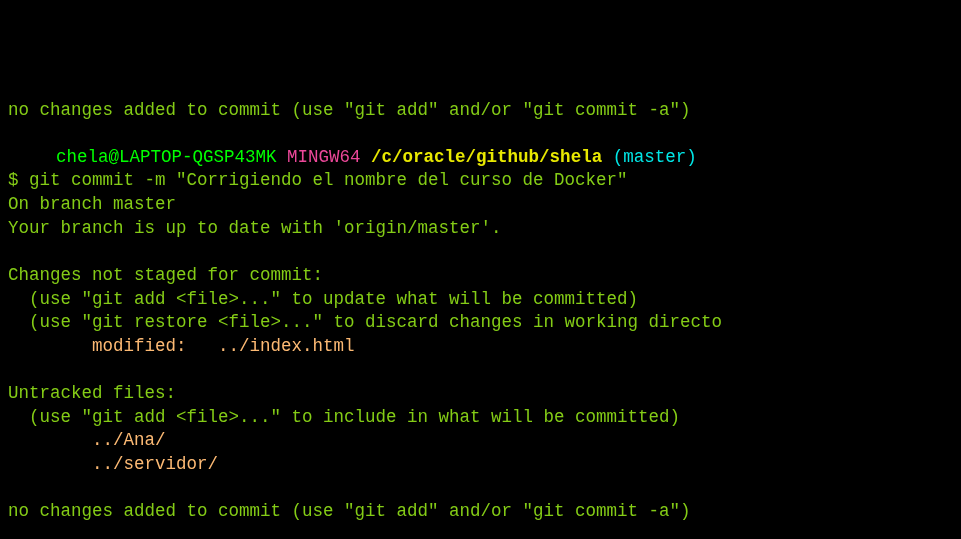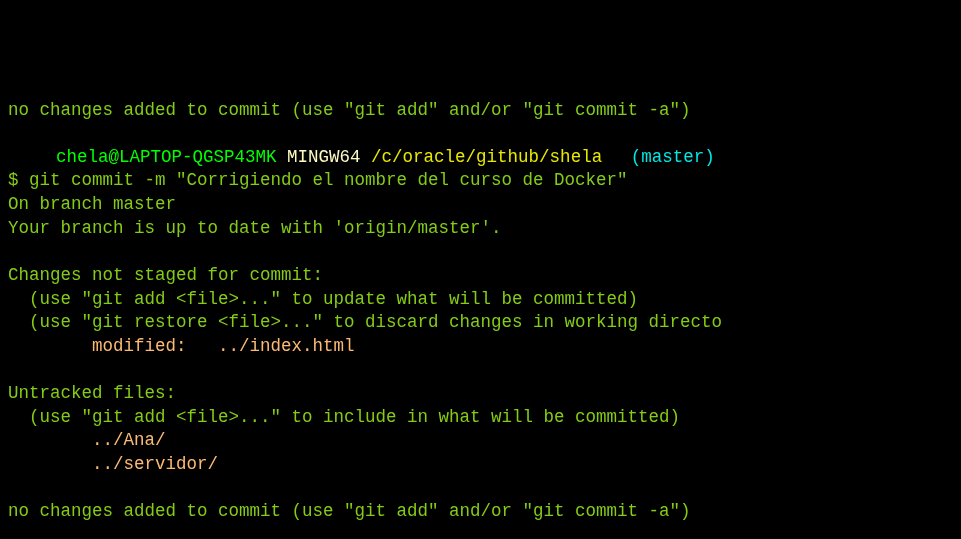--- a/index.html
+++ b/index.html
@@ -10,23 +10,23 @@
       font-size: 17.5px;
       line-height: 1.35;
       padding: 4px 8px;
       white-space: pre;
       overflow: hidden;
       width: 961px;
       height: 539px;
     }
     .white { color: #84cc16; }
     .green { color: #00ff00; margin-left: 48px; }
-    .pink { color: #fef9c3; margin-top: 16px; }
-    .yellow { color: #e8e800; }
-    .cyan { color: #00e8e8; margin-left: 18px; }
+    .pink { color: #ec4899; margin-top: 16px; }
+    .yellow { color: #e8e800; font-weight: bold; }
+    .cyan { color: #00e8e8; }
     .red { color: #fdba74; }
     .line { display: block; }
   </style>
 </head>
 <body>
 
 
 
 <div><span class="line white">no changes added to commit (use "git add" and/or "git commit -a")</span><span class="line"> </span><span class="line"><span class="green">chela@LAPTOP-QGSP43MK</span> <span class="pink">MINGW64</span> <span class="yellow">/c/oracle/github/shela</span> <span class="cyan">(master)</span></span><span class="line white"><span>$ </span><span>git commit -m "Corrigiendo el nombre del curso de Docker"</span></span><span class="line white">On branch master</span><span class="line white">Your branch is up to date with 'origin/master'.</span><span class="line"> </span><span class="line white">Changes not staged for commit:</span><span class="line white">  (use "git add &lt;file&gt;..." to update what will be committed)</span><span class="line white">  (use "git restore &lt;file&gt;..." to discard changes in working directo</span><span class="line red">        modified:   ../index.html</span><span class="line"> </span><span class="line white">Untracked files:</span><span class="line white">  (use "git add &lt;file&gt;..." to include in what will be committed)</span><span class="line red">        ../Ana/</span><span class="line red">        ../servidor/</span><span class="line"> </span><span class="line white">no changes added to commit (use "git add" and/or "git commit -a")</span><span class="line"> </span></div>
 

